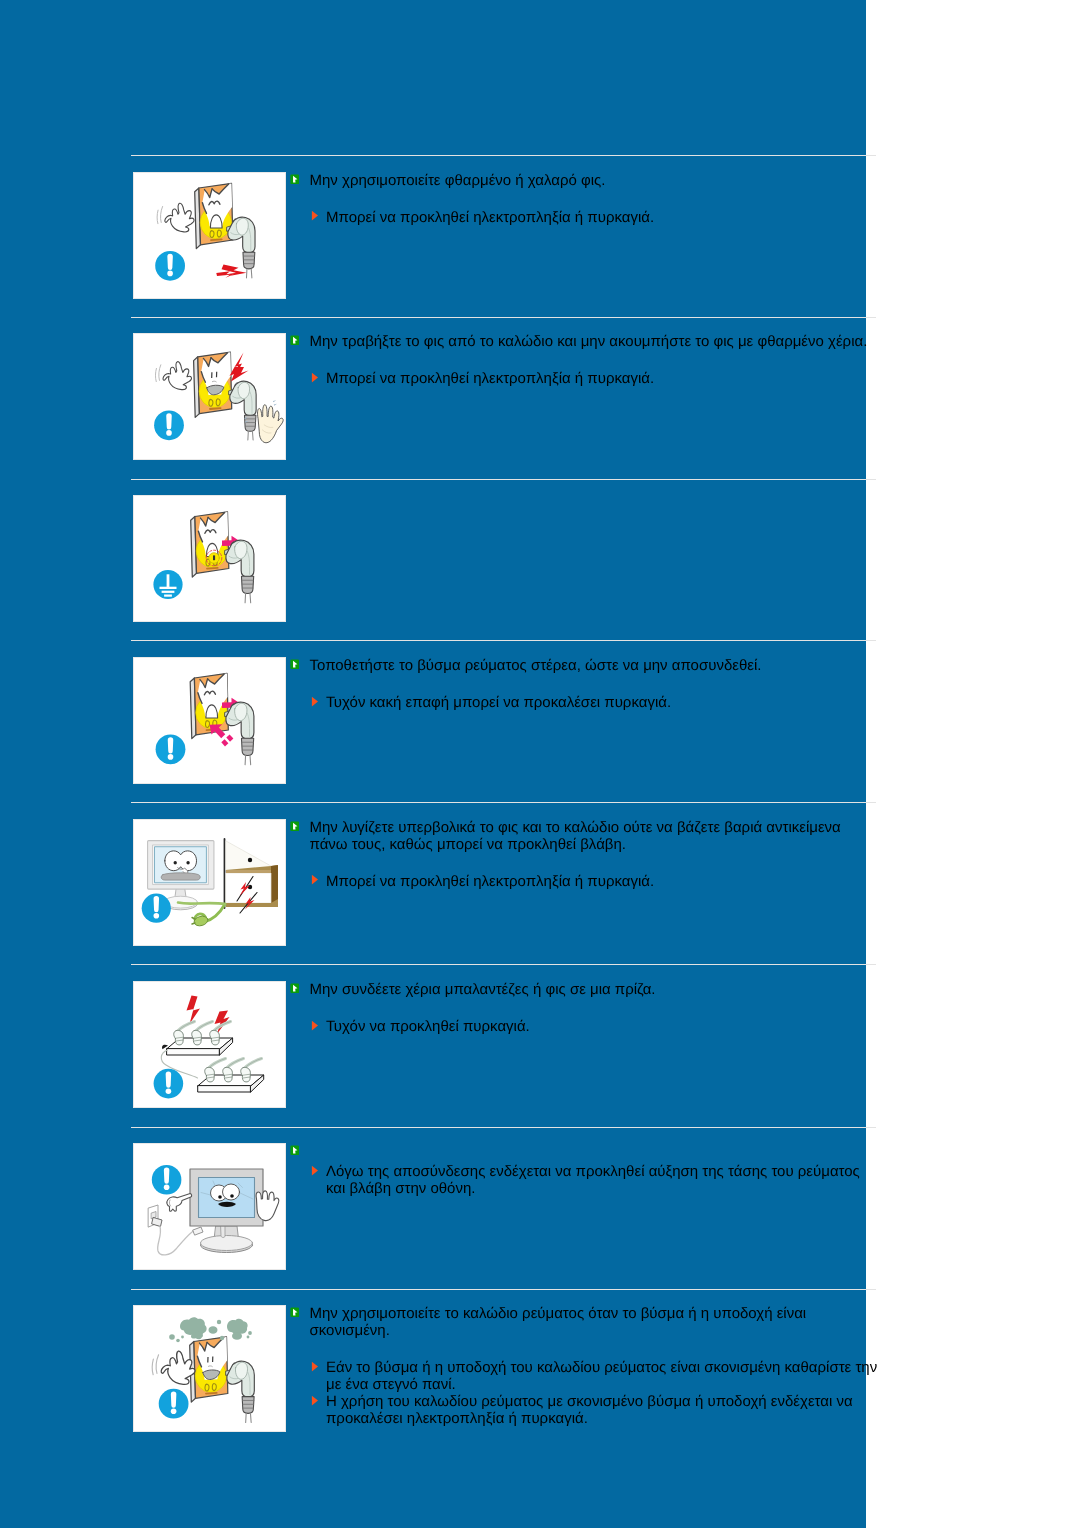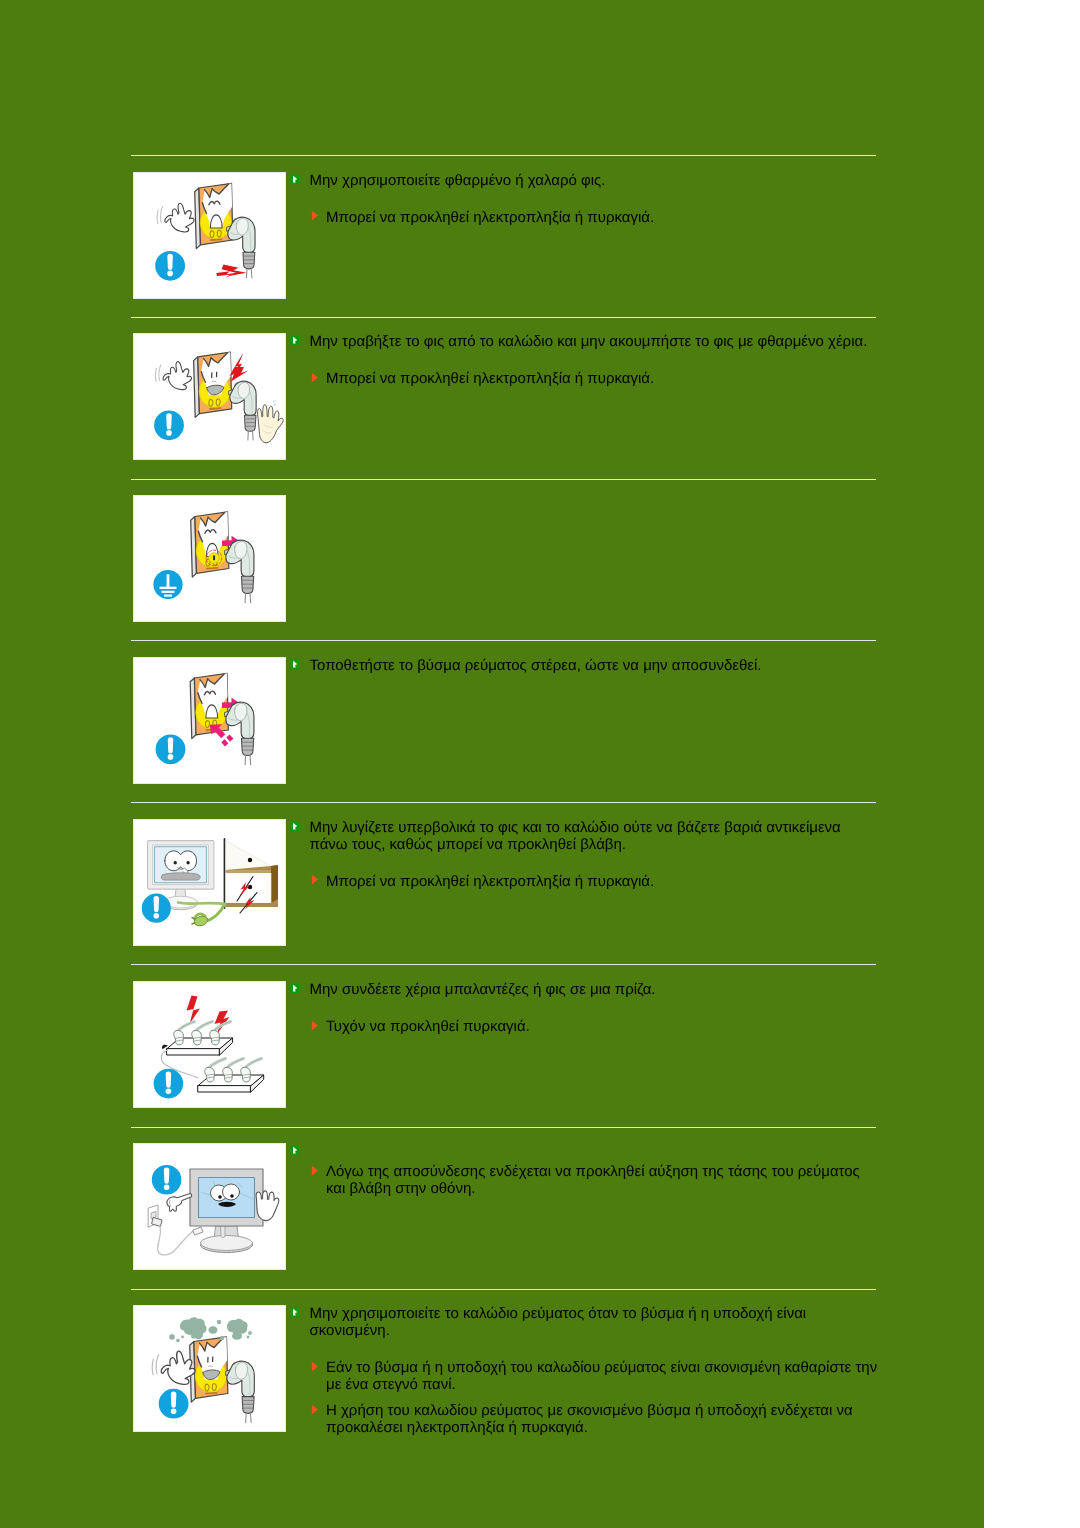--- a/index.html
+++ b/index.html
@@ -1,31 +1,31 @@
 <!DOCTYPE html>
 <html><head>
 <meta charset="utf-8">
 <style>
   html,body{margin:0;padding:0;background:#ffffff;}
   body{width:1080px;height:1528px;overflow:hidden;
        font-family:"Liberation Sans",sans-serif;
        -webkit-font-smoothing:antialiased;
        text-rendering:geometricPrecision;}
-  .page{position:relative;width:984px;height:1528px;background:#4d7c0f;}
+  .page{position:relative;width:866px;height:1528px;background:#0369a1;}
   .sep{position:absolute;left:131px;width:745px;height:1px;background:#e3e3e3;}
   .item{position:absolute;left:0px;width:1080px;height:0;}
   .thumb{position:absolute;left:133px;top:0px;width:153px;height:127px;
          border:1px solid #e8e8e8;background:#fff;box-sizing:border-box;overflow:hidden;}
   .thumb svg{display:block;position:absolute;left:0;top:0;}
   .body{position:absolute;left:290px;top:0px;width:590px;}
   .l1{position:relative;padding-left:19.5px;font-size:15px;line-height:17px;color:#000;}
   .gbul{position:absolute;left:-0.5px;top:2px;width:9.5px;height:10.5px;display:block;}
   .notes{margin-top:20px;}
   .l2{position:relative;padding-left:36px;font-size:15px;line-height:17px;color:#000;margin-top:16px;}
-  .l2 + .l2{margin-top:9px;}
+  .l2 + .l2{margin-top:0px;}
   .obul{position:absolute;left:20.8px;top:1.6px;width:7.5px;height:11.5px;display:block;}
 </style>
 </head>
 <body>
 
 <div class="page">
 <div class="sep" style="top:155px"></div>
     <div class="sep" style="top:316.7px"></div>
     <div class="sep" style="top:478.5px"></div>
     <div class="sep" style="top:640.3px"></div>
@@ -259,20 +259,25 @@
               <circle cx="36.5" cy="98.90" r="2.8" fill="#fff"></circle>
             </g>
           </g>
         </svg>
       </div>
       <div class="body">
         <div class="l1"><svg class="gbul" viewBox="0 0 10 11">
             <rect x="0.4" y="0.4" width="9.2" height="10.2" rx="1.2" fill="#0a9c0a"></rect>
             <path d="M3.2 1.9 L7.8 5.6 L5.5 6.1 L5.8 9.0 L3.2 9.0 Z" fill="#fff"></path>
           </svg><span>Τοποθετήστε το βύσμα ρεύματος στέρεα, ώστε να μην αποσυνδεθεί.</span></div>
+        <div class="notes">
+          <div class="l2"><svg class="obul" viewBox="0 0 8 12">
+              <path d="M0.9 0.6 L7.5 5.8 L0.9 11.0 Z" fill="#f9511d"></path>
+            </svg><span>Τυχόν κακή επαφή μπορεί να προκαλέσει πυρκαγιά.</span></div>
+        </div>
       </div>
     </div>
 <div class="item" style="top:818.8px">
       <div class="thumb">
         <svg viewBox="0 0 151 125" width="151" height="125">
           <g stroke-linejoin="round" stroke-linecap="round">
             <g transform="translate(13,20) scale(0.99)">
               <path d="M30 48 L38 48 L40 62 L28 62 Z" fill="#e8e8e8" stroke="#b4b4b4" stroke-width="1"></path>
               <ellipse cx="34" cy="64.5" rx="17" ry="6" fill="#efefef" stroke="#b4b4b4" stroke-width="1"></ellipse>
               <ellipse cx="34" cy="62.8" rx="17" ry="6" fill="#f8f8f8" stroke="#c4c4c4" stroke-width="1"></ellipse>

